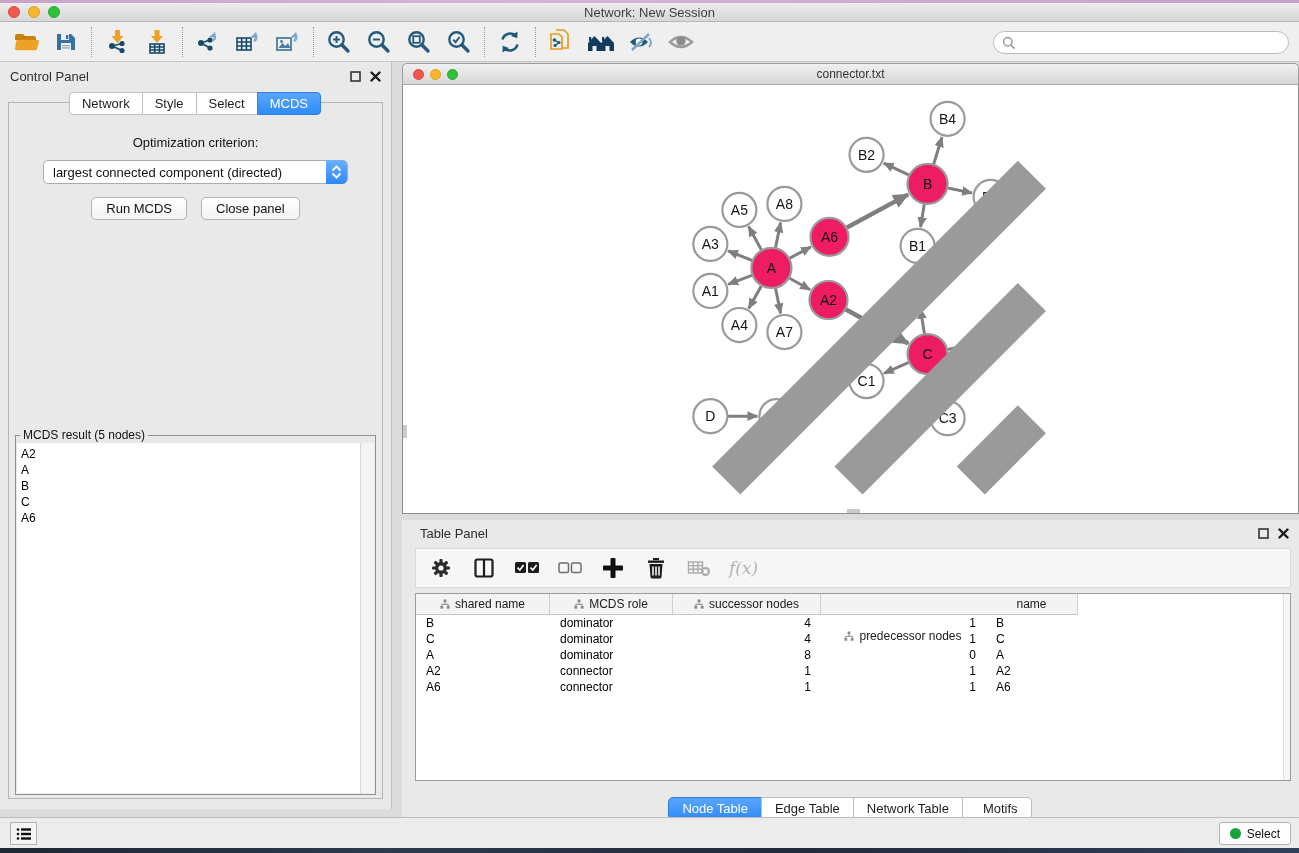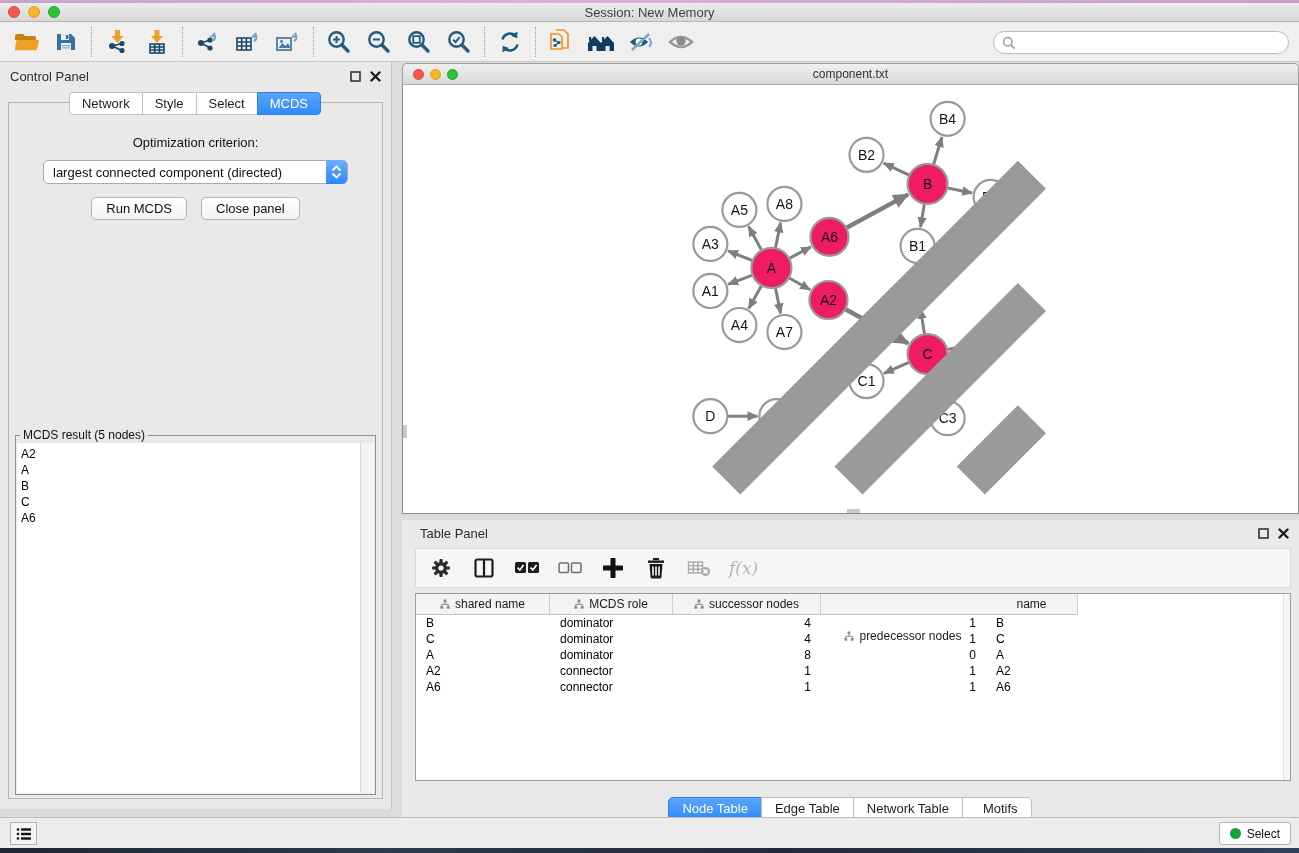--- a/index.html
+++ b/index.html
@@ -107,21 +107,21 @@
 
 <div class="screen">
   <div class="desktop-top"></div>
 
   <div class="titlebar">
     <div class="lights">
       <span class="light red"></span>
       <span class="light yellow"></span>
       <span class="light green"></span>
     </div>
-    <div class="title-text">Session: New Memory</div>
+    <div class="title-text">Network: New Session</div>
   </div>
 
   <div class="toolbar">
     <div class="tbtn">
       <svg width="26" height="22" viewBox="0 0 26 22">
         <path d="M2 5 q0-2 2-2 h6 l2 2 h9 q2 0 2 2 v2 H2 z" fill="#c9820f"></path>
         <path d="M4.5 9 h20 q1.8 0 1.4 1.7 l-1.8 7 q-.4 1.6-2 1.6 H3.4 q-1.7 0-1.4-1.6 l1.1-7.3 q.2-1.4 1.4-1.4 z" fill="#efa125"></path>
       </svg>
     </div>
     <div class="tbtn">
@@ -313,21 +313,21 @@
 
     <div class="rarea">
 
       <div class="netwin">
         <div class="netwin-title">
           <div class="lights">
             <span class="light red"></span>
             <span class="light yellow"></span>
             <span class="light green"></span>
           </div>
-          <div class="title-text">component.txt</div>
+          <div class="title-text">connector.txt</div>
         </div>
         <div class="net-canvas">
           <svg viewBox="0 0 894 426">
               <defs>
                 <marker id="arr" markerWidth="3.6" markerHeight="3.2" refX="3.3" refY="1.6" orient="auto">
                   <path d="M0 0 L3.6 1.6 L0 3.2 z" fill="#7f7f7f"></path>
                 </marker>
               </defs>
               <line x1="368" y1="182" x2="345.2" y2="140.6" stroke="#7f7f7f" stroke-width="3" marker-end="url(#arr)"></line>
               <line x1="368" y1="182" x2="377.2" y2="136.6" stroke="#7f7f7f" stroke-width="3" marker-end="url(#arr)"></line>

